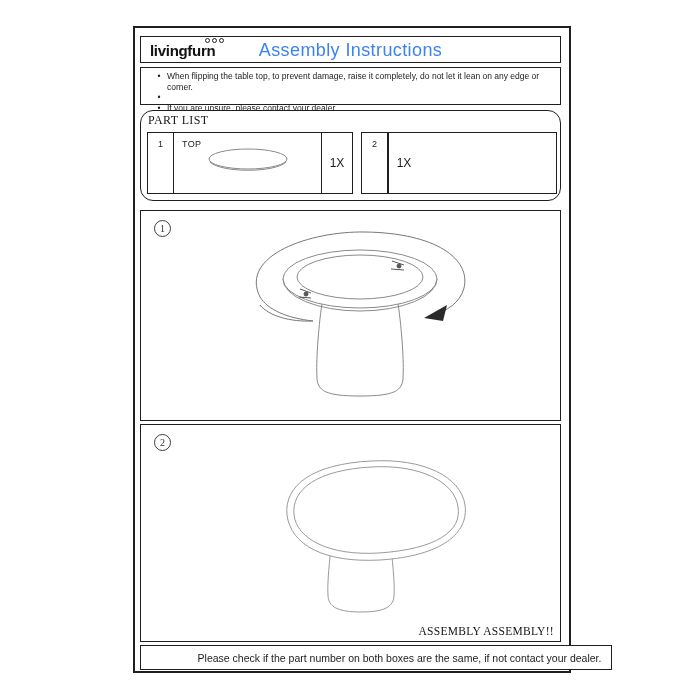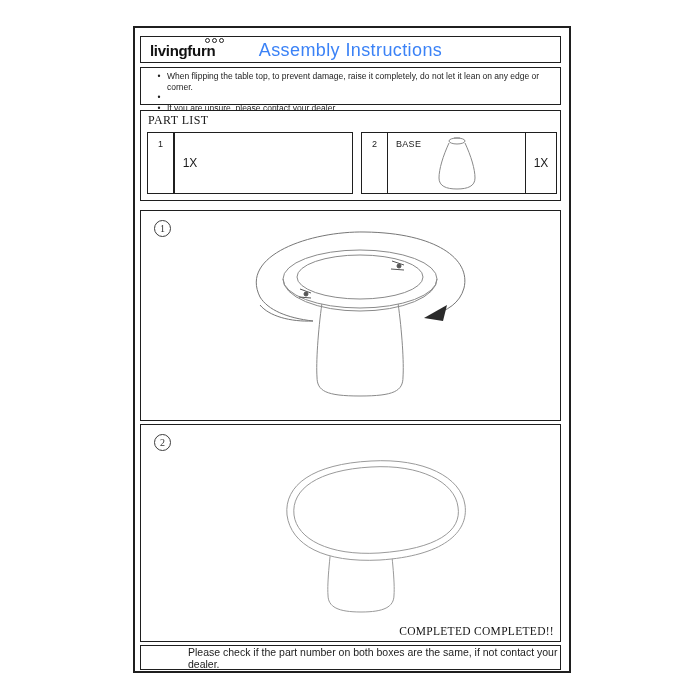--- a/index.html
+++ b/index.html
@@ -17,21 +17,21 @@
   .logo-dots span{width:3px;height:3px;border:1.3px solid #222;border-radius:50%;display:block;}
   .doc-title{position:absolute;left:0;right:0;top:3px;text-align:center;
     font-size:18px;letter-spacing:0.4px;color:#3b82f6;}
 
   
   .warn-box{left:5px;top:39px;width:421px;height:38px;padding:3px 6px 0 10px;}
   .warn-line{display:flex;font-size:8.5px;line-height:10.5px;color:#222;}
   .warn-line .bullet{width:16px;text-align:center;flex:0 0 16px;}
 
   
-  .partlist-box{left:5px;top:82px;width:421px;height:91px;}
+  .partlist-box{left:5px;top:82px;width:421px;height:91px;border-radius:13px;}
   .partlist-title{position:absolute;left:7px;top:2px;
     font-family:"Liberation Serif",serif;font-size:12px;letter-spacing:0.4px;color:#171717;}
   .part-box{position:absolute;top:21px;height:62px;border:1.5px solid #1f1f1f;
     box-sizing:border-box;display:flex;}
   .part-1{left:6px;width:206px;}
   .part-2{left:220px;width:196px;}
   .part-num{flex:0 0 25px;border-right:1.5px solid #1f1f1f;text-align:center;
     padding-top:6px;font-size:9px;}
   .part-mid{flex:1 1 auto;position:relative;display:flex;align-items:center;justify-content:center;}
   .part-name{position:absolute;left:8px;top:6px;font-size:9px;letter-spacing:0.3px;}
@@ -42,21 +42,21 @@
   .step1-box{left:5px;top:182px;width:421px;height:211px;}
   .step2-box{left:5px;top:396px;width:421px;height:218px;}
   .step-num{position:absolute;left:13px;top:9px;width:15px;height:15px;
     border:1px solid #3d3d3d;border-radius:50%;display:flex;align-items:center;
     justify-content:center;font-family:"Liberation Serif",serif;font-size:10px;color:#333;}
   .step-svg{position:absolute;left:0;top:0;}
   .completed{position:absolute;right:6px;bottom:4px;
     font-family:"Liberation Serif",serif;font-size:11.5px;letter-spacing:0.3px;color:#141414;}
 
   
-  .note-box{left:5px;top:617px;width:421px;height:25px;display:flex;
+  .note-box{left:5px;top:617px;width:472px;height:25px;display:flex;
     align-items:center;justify-content:center;font-size:10.5px;color:#1c1c1c;}
 </style>
 </head>
 <body>
 
 <div class="canvas">
   <div class="page">
 
     <div class="box header-box">
       <div class="logo">
@@ -82,35 +82,34 @@
         <span class="bullet">•</span>
         <span>If you are unsure, please contact your dealer.</span>
       </div>
     </div>
 
     <div class="box partlist-box">
       <div class="partlist-title">PART LIST</div>
 
       <div class="part-box part-1">
         <div class="part-num">1</div>
+        <div class="part-mid">
+          <span class="part-name">TOP</span>
+          <svg width="110" height="42" viewBox="0 0 110 42">
+            <g fill="none" stroke="#8a8a8a" stroke-width="1">
+              <ellipse cx="55" cy="17" rx="39" ry="10"></ellipse>
+              <path d="M 17,20 C 28,31 82,31 93,20"></path>
+            </g>
+          </svg>
+        </div>
         <div class="part-qty">1X</div>
       </div>
 
       <div class="part-box part-2">
         <div class="part-num">2</div>
-        <div class="part-mid">
-          <span class="part-name">BASE</span>
-          <svg width="56" height="60" viewBox="0 0 56 60">
-            <g fill="none" stroke="#8a8a8a" stroke-width="1">
-              <path d="M 25,5 h 6"></path>
-              <ellipse cx="28" cy="8" rx="8" ry="3"></ellipse>
-              <path d="M 20,10 C 14,23 10,36 10,45 C 10,53 17,56 28,56 C 39,56 46,53 46,45 C 46,36 42,23 36,10"></path>
-            </g>
-          </svg>
-        </div>
         <div class="part-qty">1X</div>
       </div>
     </div>
 
     <div class="box step1-box">
       <div class="step-num">1</div>
       <svg class="step-svg" width="418" height="208" viewBox="0 0 418 208">
 
         <path d="M 181,92 C 177,120 175,152 176,166 C 176,180 185,185 219,185 C 253,185 262,180 262,166 C 263,152 261,120 257,92" fill="#ffffff" stroke="#8a8a8a" stroke-width="1"></path>
 
@@ -136,21 +135,21 @@
 
     <div class="box step2-box">
       <div class="step-num">2</div>
       <svg class="step-svg" width="418" height="215" viewBox="0 0 418 215">
 
         <path d="M 193,100 C 189,128 186,158 187,170 C 187,182 197,187 220,187 C 243,187 253,182 253,170 C 254,158 251,128 247,100" fill="#ffffff" stroke="#9a9a9a" stroke-width="1"></path>
 
         <path d="M 146,90 C 143,60 172,39 230,36 C 283,33 320,52 324,80 C 328,108 301,131 239,135 C 183,138 150,120 146,90 Z" fill="#ffffff" stroke="#9a9a9a" stroke-width="1"></path>
         <path d="M 153,90 C 150,64 177,45 230,42 C 279,39 314,57 317,82 C 321,106 296,124 238,128 C 188,131 156,114 153,90 Z" fill="none" stroke="#9a9a9a" stroke-width="1"></path>
       </svg>
-      <div class="completed">COMPLETED COMPLETED!!</div>
+      <div class="completed">ASSEMBLY ASSEMBLY!!</div>
     </div>
 
     <div class="box note-box">
       <span>Please check if the part number on both boxes are the same, if not contact your dealer.</span>
     </div>
 
   </div>
 </div>
 
 </body></html>

